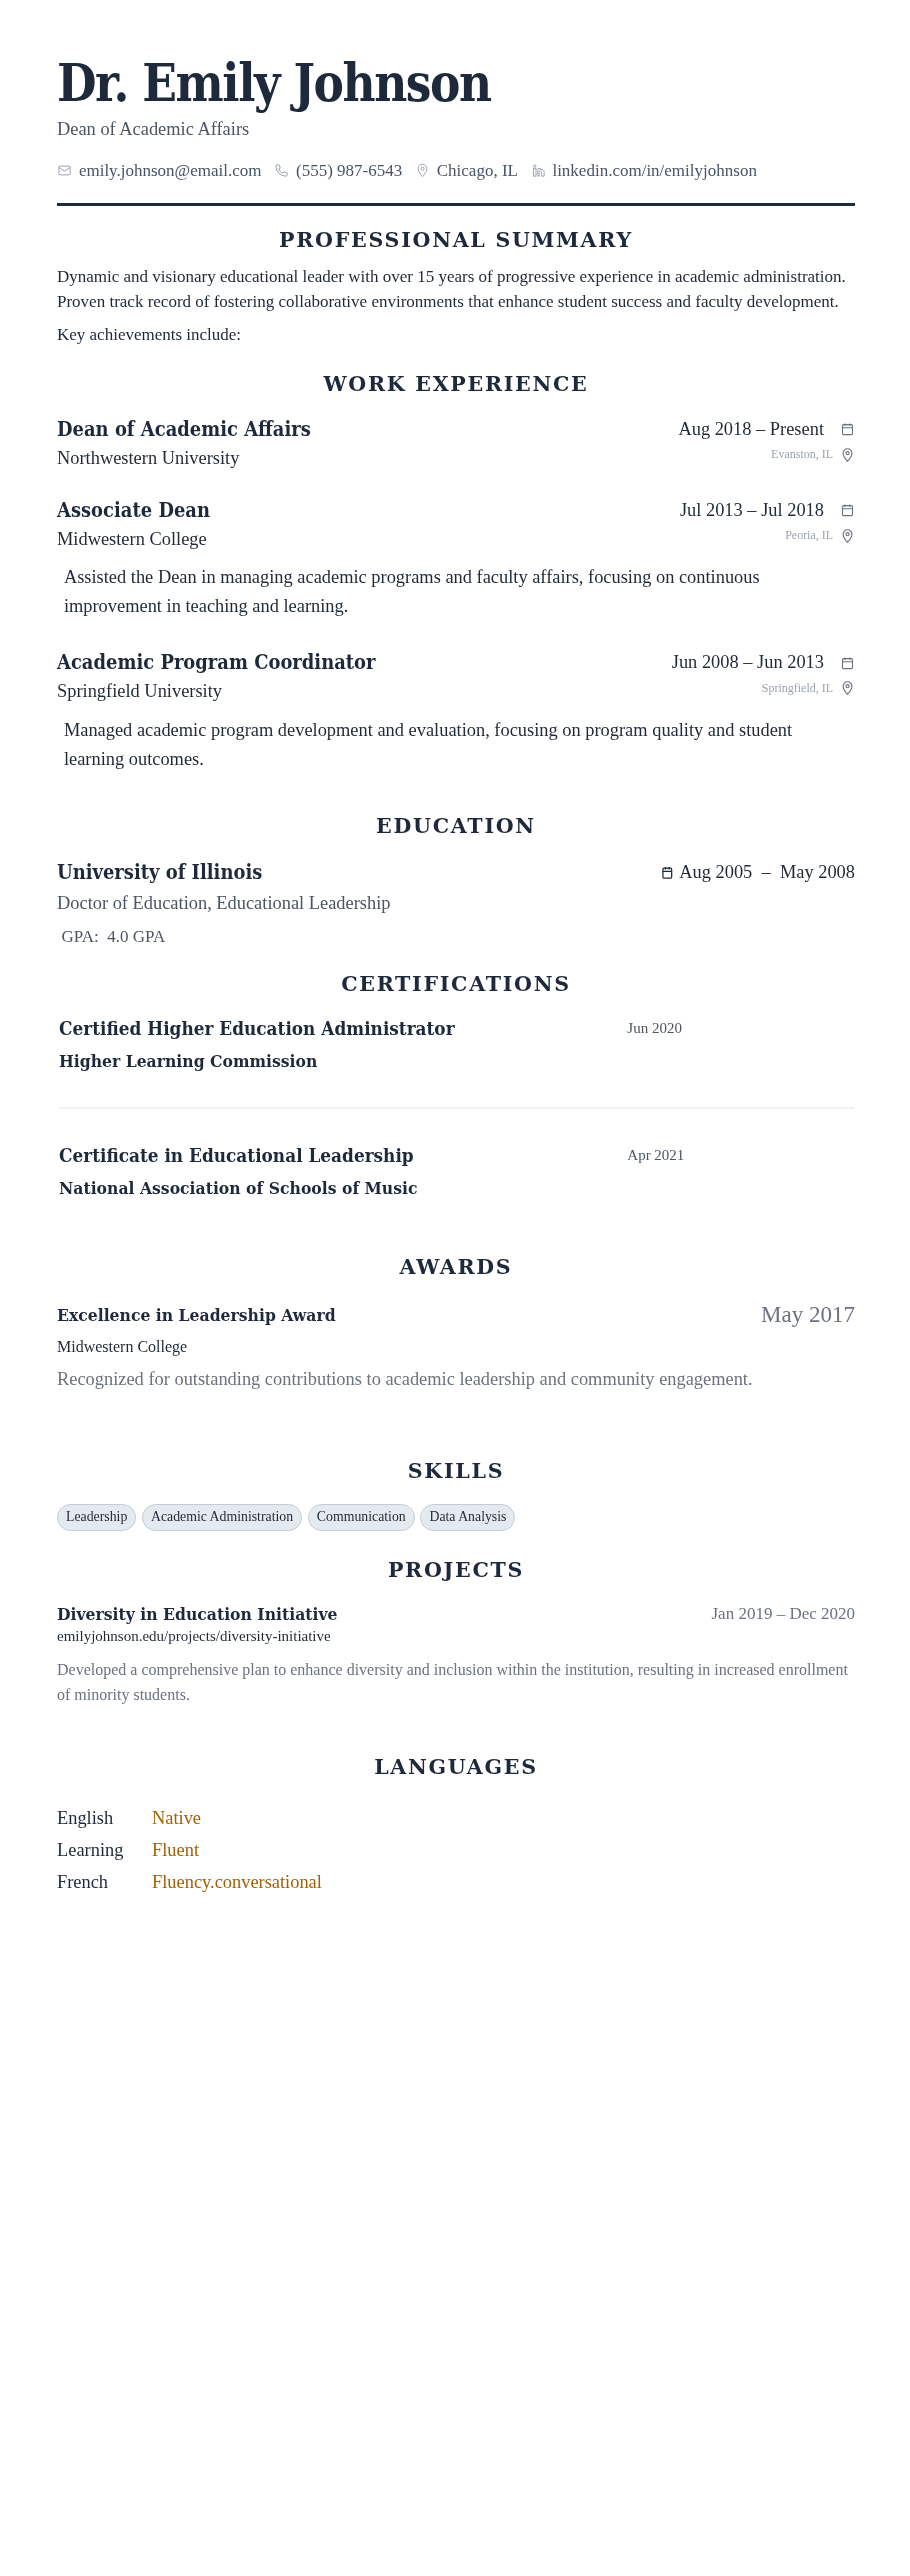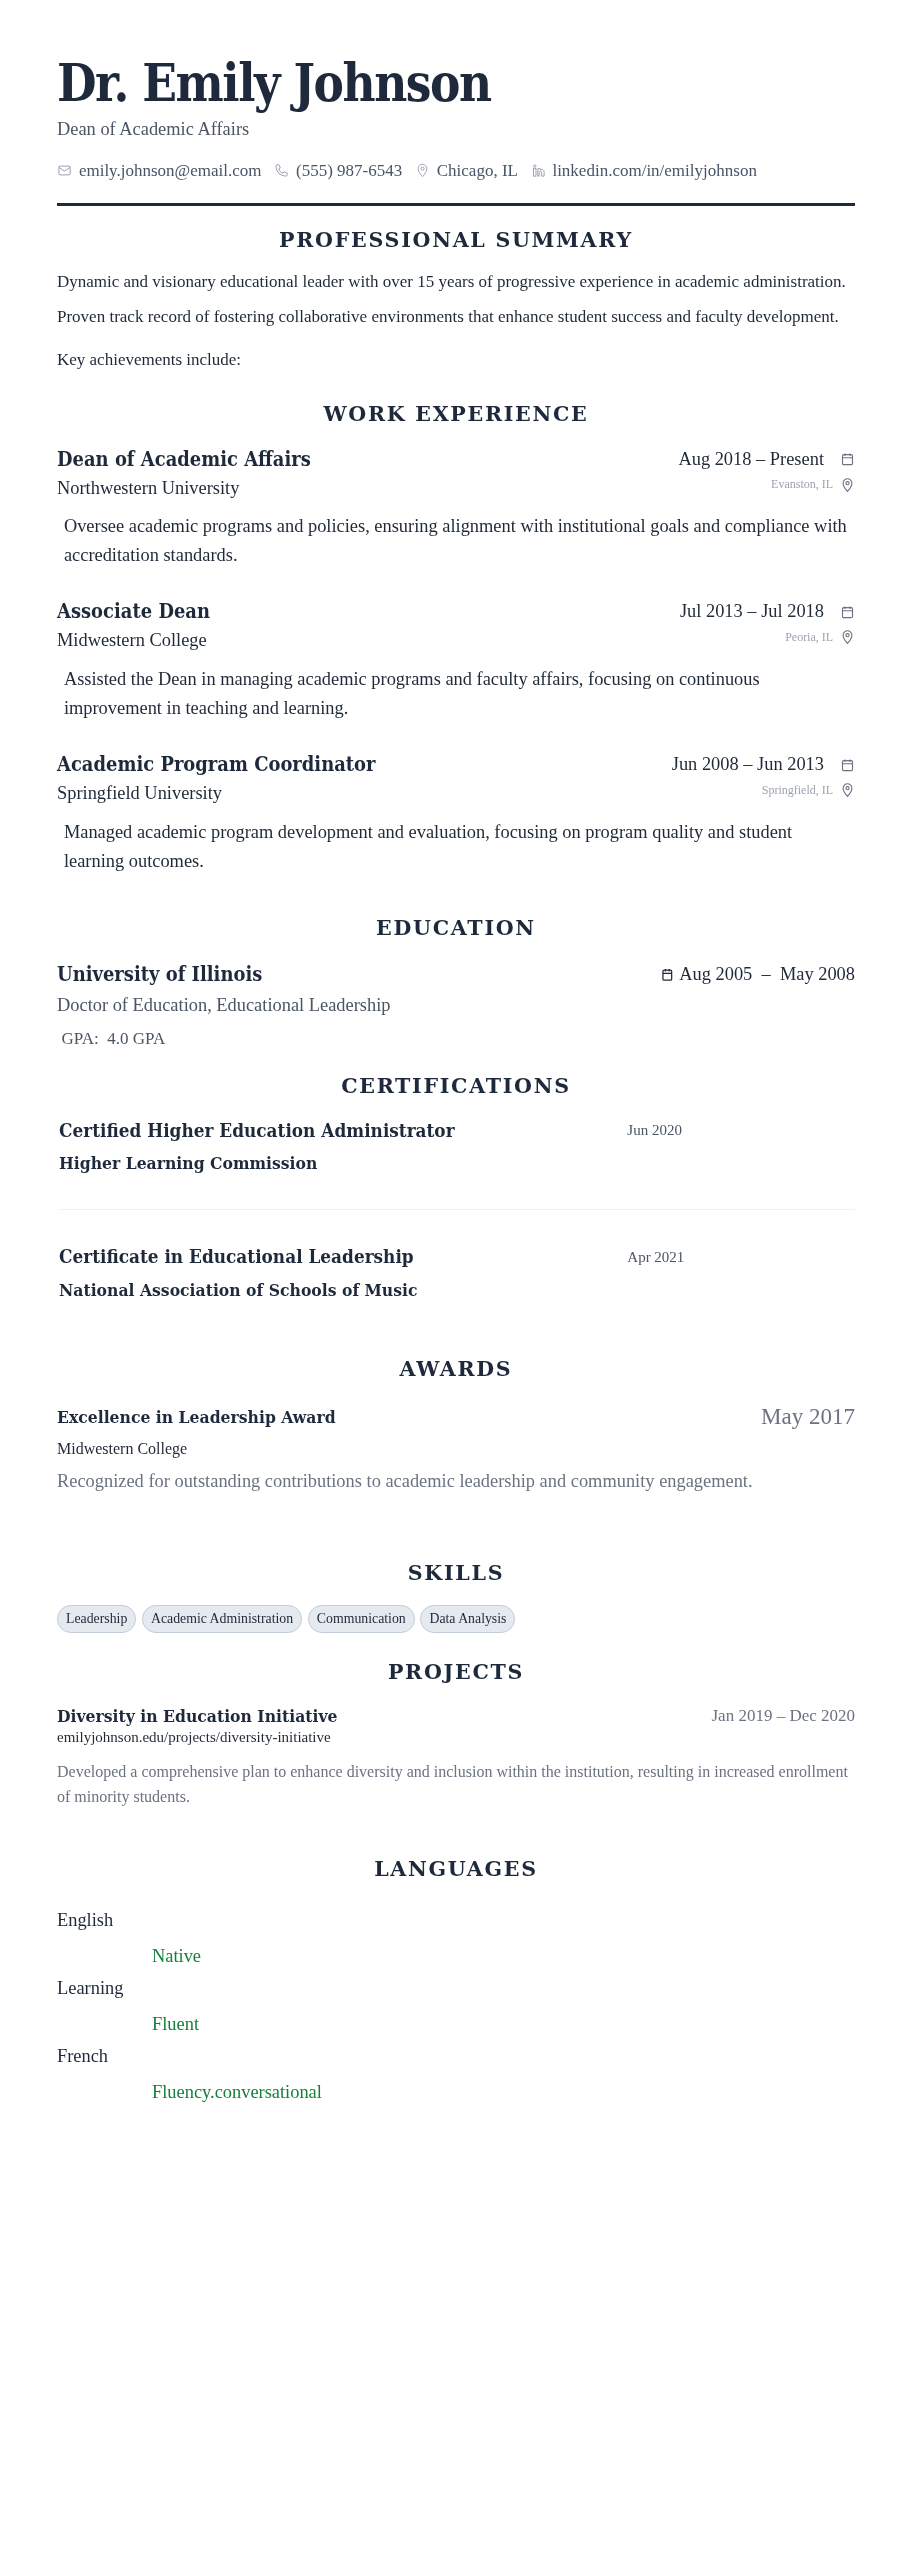--- a/index.html
+++ b/index.html
@@ -7,21 +7,21 @@
   .page { padding: 53px 56px 0 57px; box-sizing: border-box; width: 911px; }
   .name { font-family: "DejaVu Serif", serif; font-weight: bold; font-size: 53px; letter-spacing: -1.7px; color: #1e293b; line-height: 1.1; margin: 0; transform: scaleX(0.86); transform-origin: left; white-space: nowrap; }
   .subtitle { font-family: "Liberation Serif", serif; font-size: 18.4px; color: #4b5563; margin-top: 8px; }
   .contacts { display: flex; align-items: center; gap: 12.6px; margin-top: 20.6px; font-family: "Liberation Serif", serif; font-size: 17px; color: #475569; }
   .contact { display: flex; align-items: center; gap: 6.9px; }
   .contact svg { width: 15px; height: 15px; stroke: #9ca3af; fill: none; stroke-width: 1.6; }
   .rule { height: 3.4px; background: #1e293b; margin-top: 22px; }
 
   .section-title { font-family: "DejaVu Serif", serif; font-weight: bold; font-size: 20.6px; letter-spacing: 1.7px; color: #1e293b; margin: 0; text-align: center; }
   .summary .section-title { margin-top: 22px; }
-  .summary p { font-family: "Liberation Serif", serif; font-size: 17px; line-height: 35px; color: #1f2937; margin: 11.5px 0 0 0; }
+  .summary p { font-family: "Liberation Serif", serif; font-size: 17px; line-height: 25px; color: #1f2937; margin: 11.5px 0 0 0; }
   .summary p.key { margin-top: 8px; }
 
   .work { margin-top: 25px; }
   .job { margin-top: 22px; }
   .job + .job { margin-top: 30px; }
   .row { display: flex; justify-content: space-between; align-items: center; }
   .job-title { font-family: "DejaVu Serif", serif; font-weight: bold; font-size: 19.5px; color: #1e293b; transform: scaleX(0.92); transform-origin: left; white-space: nowrap; }
   .job-date { font-family: "Liberation Serif", serif; font-size: 18.4px; color: #1f2937; display: flex; align-items: center; gap: 16px; }
   .job-date svg, .job-loc svg { width: 15px; height: 16px; stroke: #6b7280; fill: none; stroke-width: 1.8; }
   .job-org { font-family: "Liberation Serif", serif; font-size: 18.4px; color: #1f2937; margin-top: 6.9px; }
@@ -59,21 +59,21 @@
   .project { margin-top: 22px; }
   .project-name { font-family: "DejaVu Serif", serif; font-weight: bold; font-size: 17px; color: #1e293b; white-space: nowrap; transform: scaleX(0.92); transform-origin: left; }
   .project-date { font-family: "Liberation Serif", serif; font-size: 17px; color: #6b7280; }
   .project-url { font-family: "Liberation Serif", serif; font-size: 15px; color: #1f2937; margin-top: 3.4px; }
   .project-desc { font-family: "Liberation Serif", serif; font-size: 16px; line-height: 25px; color: #6b7280; margin-top: 12.6px; }
 
   .languages { margin-top: 48px; }
   .lang-list { margin-top: 23px; }
   .lang { display: flex; font-family: "Liberation Serif", serif; font-size: 18.4px; line-height: 32px; }
   .lang-name { width: 95px; color: #1e293b; }
-  .lang-level { color: #15803d; margin-top: 36px; }
+  .lang-level { color: #a16207; }
 </style>
 </head>
 <body>
 
 <div class="page">
 
   <header>
     <h1 class="name">Dr. Emily Johnson</h1>
     <div class="subtitle">Dean of Academic Affairs</div>
     <div class="contacts">
@@ -132,21 +132,20 @@
       <div class="row">
         <div class="job-org">Northwestern University</div>
         <div class="job-loc">
           <span>Evanston, IL</span>
           <svg viewBox="0 0 24 24">
               <path d="M12 22s7-7.5 7-13a7 7 0 0 0-14 0c0 5.5 7 13 7 13z"></path>
               <circle cx="12" cy="9" r="2.5"></circle>
             </svg>
         </div>
       </div>
-      <p class="job-desc">Oversee academic programs and policies, ensuring alignment with institutional goals and compliance with accreditation standards.</p>
     </div>
 
     <div class="job">
       <div class="row">
         <div class="job-title">Associate Dean</div>
         <div class="job-date">
           <span>Jul 2013 – Jul 2018</span>
           <svg viewBox="0 0 24 24">
               <rect x="4" y="5" width="16" height="16" rx="2"></rect>
               <path d="M4 10h16M8 3v4M16 3v4"></path>

